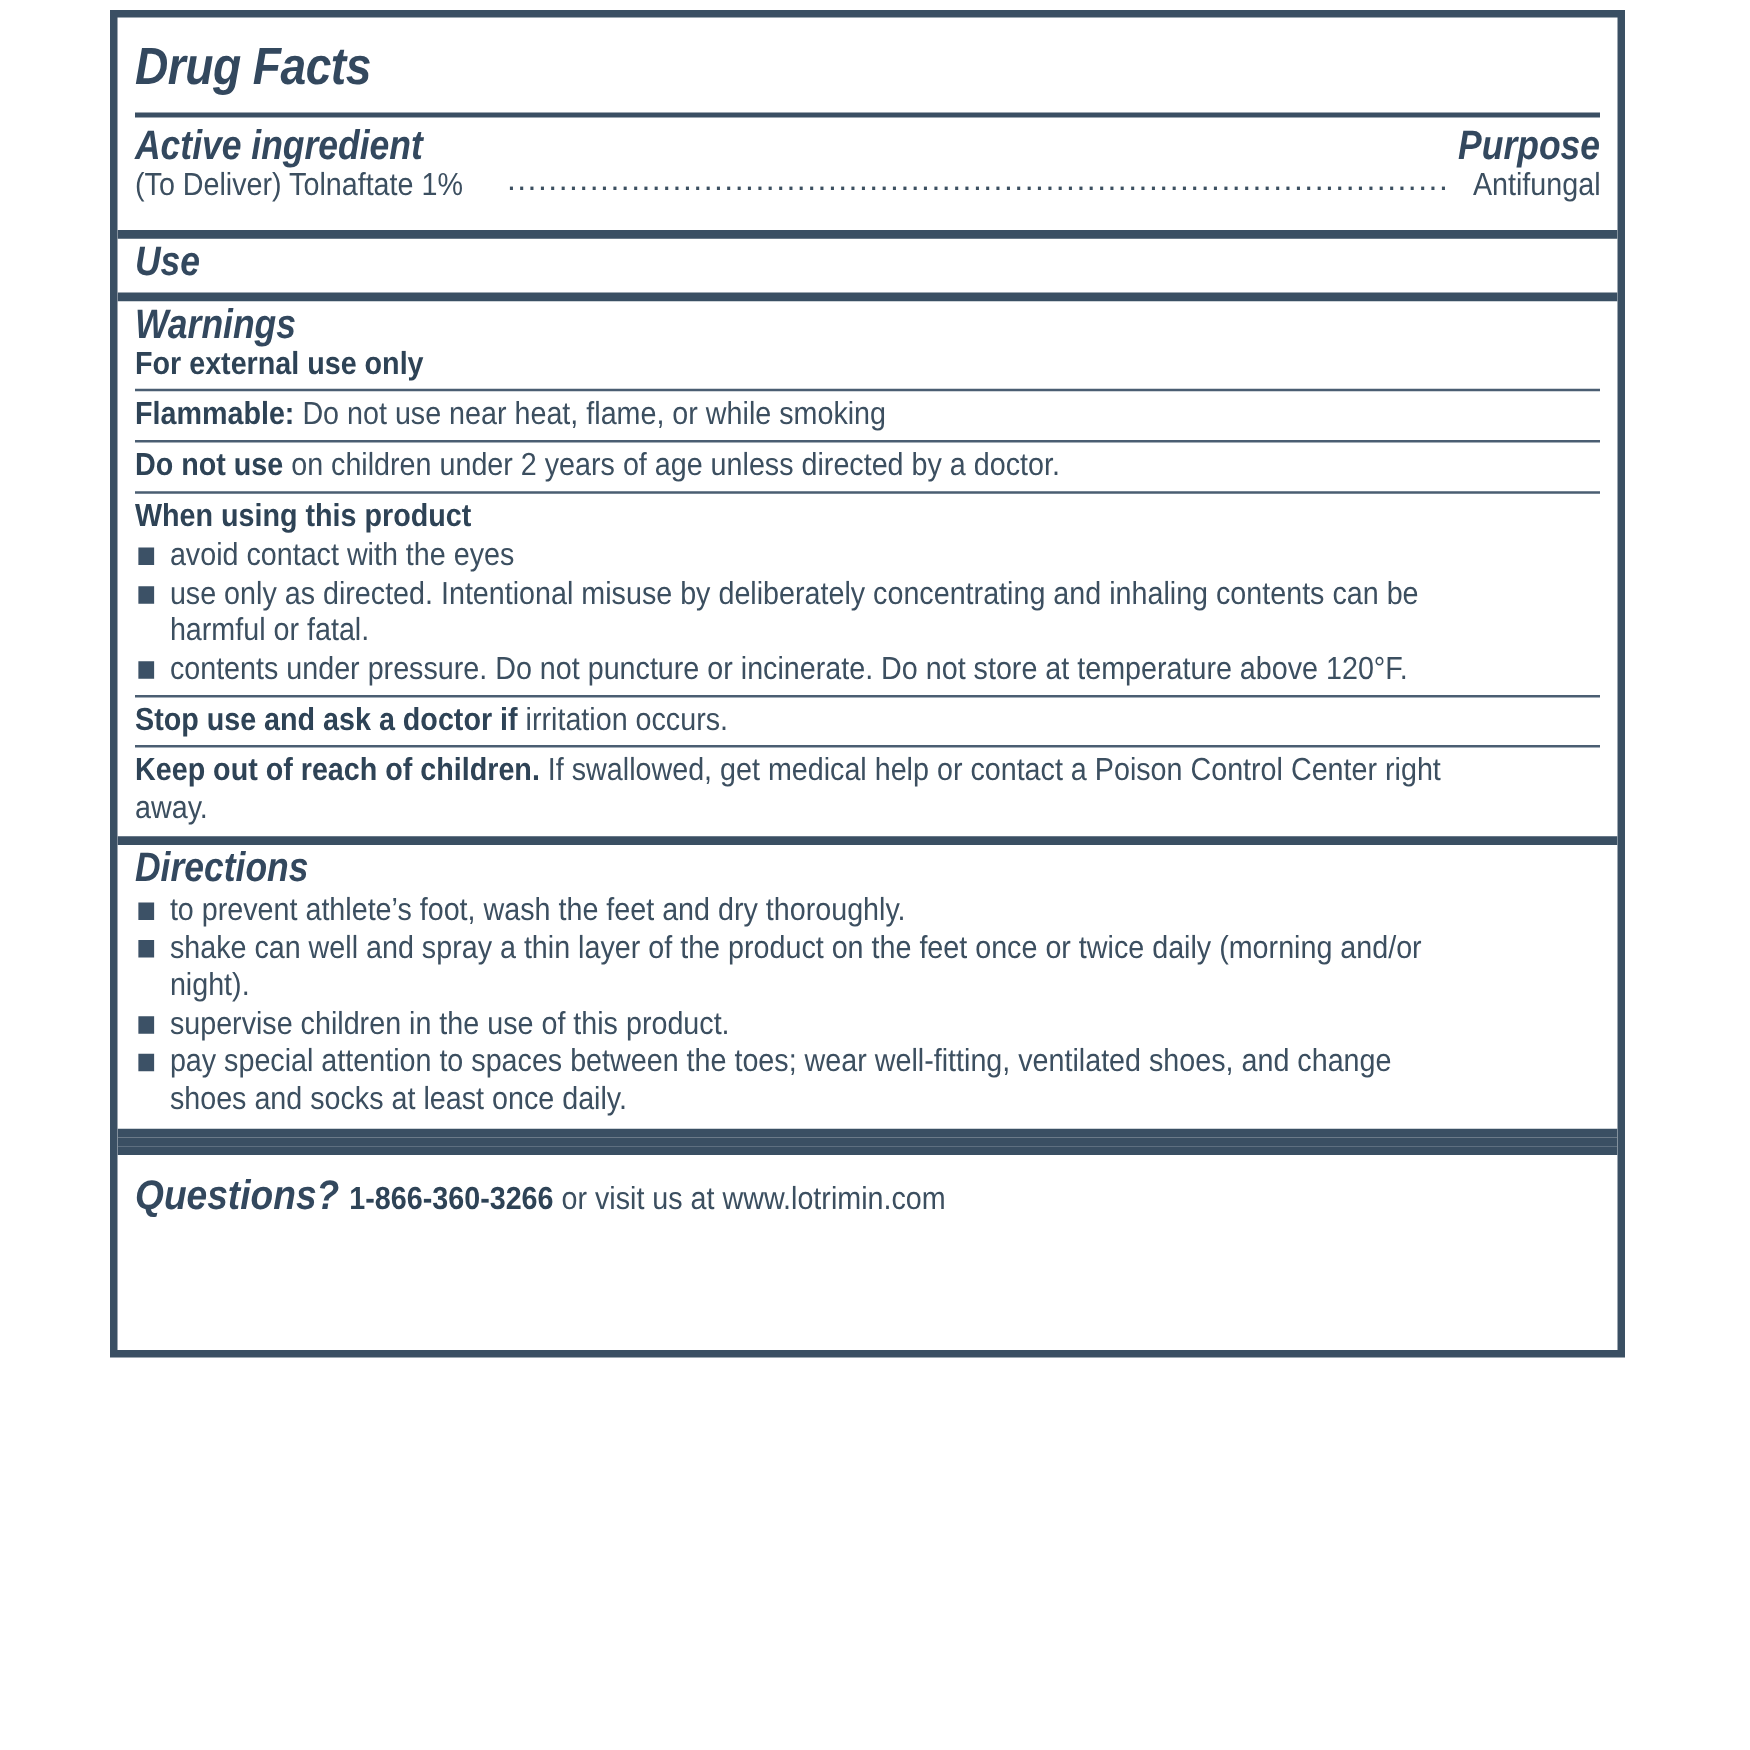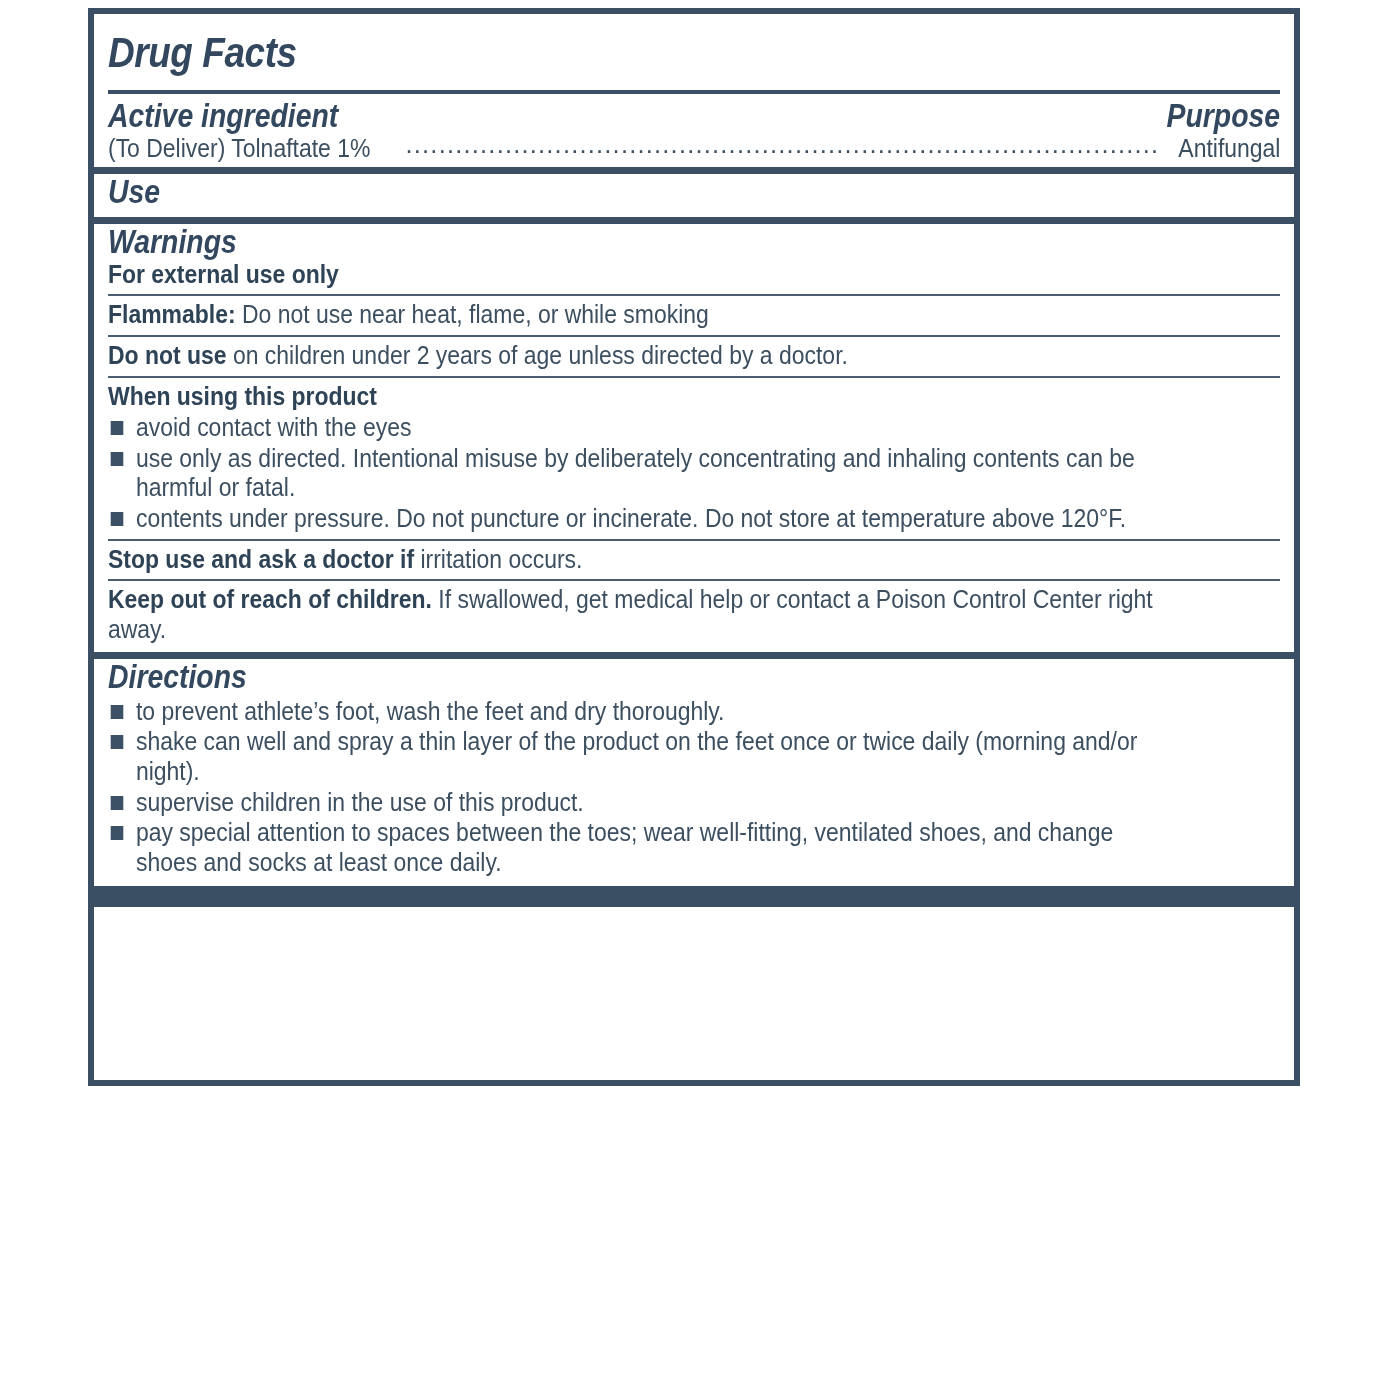--- a/index.html
+++ b/index.html
@@ -187,21 +187,21 @@
 </style>
 </head>
 <body>
 
 <div id="drug-facts-panel">
   <div class="inner">
 
     <div class="df-title">Drug Facts</div>
     <div class="rule-med"></div>
 
-    <div class="section" style="padding-top:0;padding-bottom:4px;">
+    <div class="section" style="padding-top:0;padding-bottom:21px;">
       <div class="ai-headrow">
         <div class="sec-head">Active ingredient</div>
         <div class="sec-head right">Purpose</div>
       </div>
       <div class="ai-line">
         <span class="ai-left">(To Deliver) Tolnaftate 1%</span>
         <span class="leader">..............................................................................................................................</span>
         <span class="ai-right">Antifungal</span>
       </div>
     </div>
@@ -255,15 +255,20 @@
         <li><span class="sq"></span><span>supervise children in the use of this product.</span></li>
         <li><span class="sq"></span><span>pay special attention to spaces between the toes; wear well-fitting, ventilated shoes, and change shoes and socks at least once daily.</span></li>
       </ul>
     </div>
     <div class="rule-thick"></div>
 
     <div class="rule-thick"></div>
 
     <div class="rule-thick"></div>
 
+    <div class="section" style="padding-top:4px;">
+      <div class="questions-run">
+        <span class="hd">Questions?</span><span class="phone">1-866-360-3266</span><span> or visit us at www.lotrimin.com</span>
+      </div>
+    </div>
 
   </div>
 </div>
 
 </body></html>

